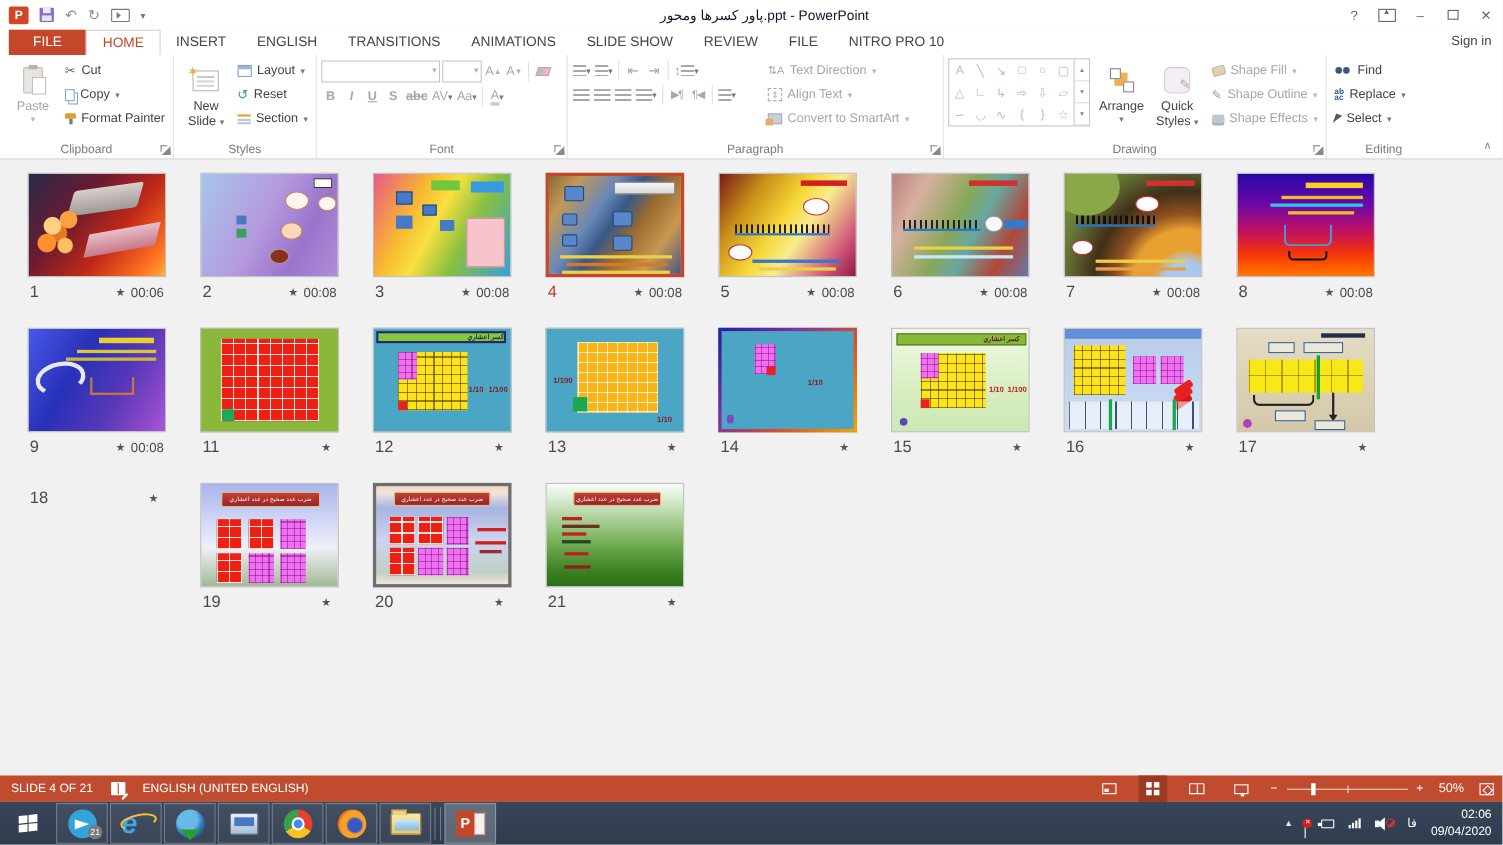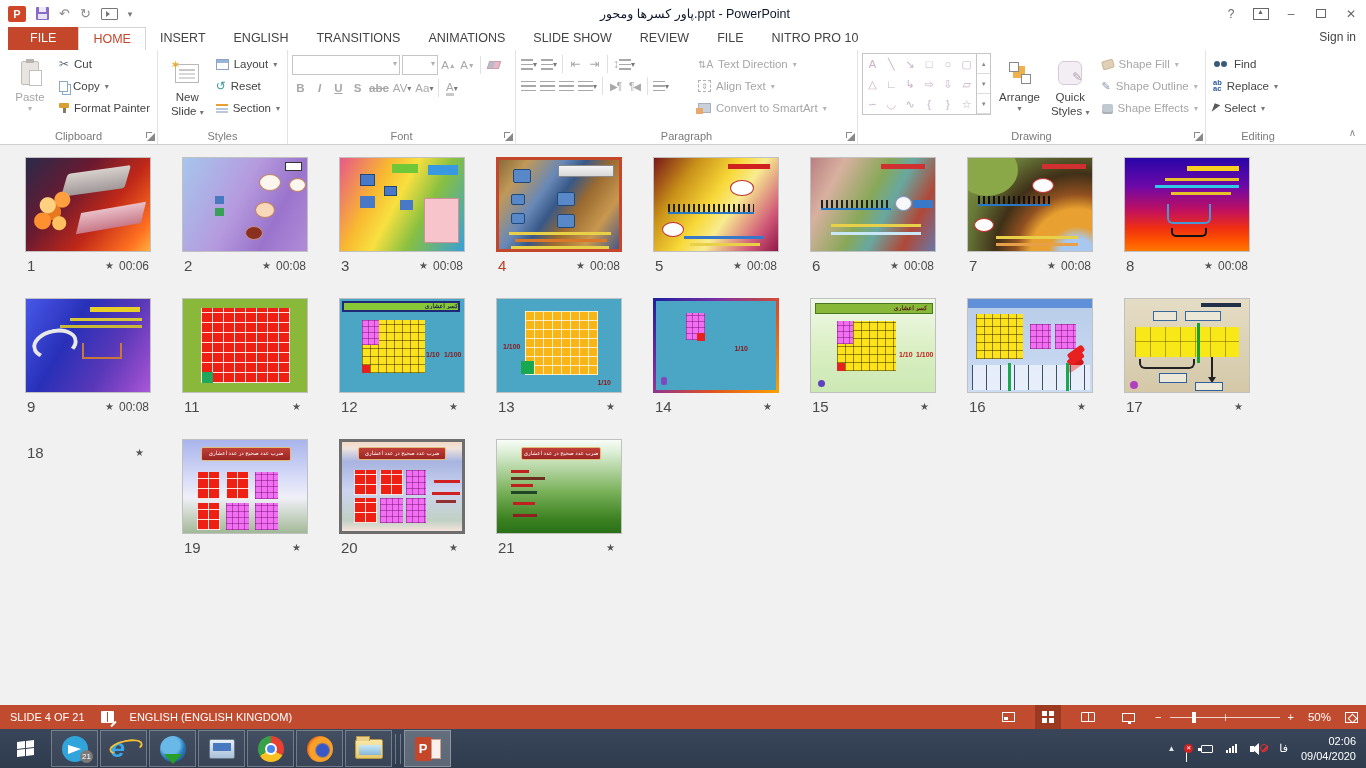--- a/index.html
+++ b/index.html
@@ -1081,21 +1081,21 @@
         </div>
   </div>
 
 </div>
 </div>
 
 <div class="statusbar">
   <div class="sb-left">
     <span>SLIDE 4 OF 21</span>
     <span class="ic-spell"></span>
-    <span>ENGLISH (ENGLISH KINGDOM)</span>
+    <span>ENGLISH (UNITED ENGLISH)</span>
   </div>
   <div class="sb-right">
     <span class="vbtn">
         <span class="ic-vnormal"></span>
       </span>
     <span class="vbtn active">
         <span class="ic-vsorter"></span>
       </span>
     <span class="vbtn">
         <span class="ic-vread"></span>

